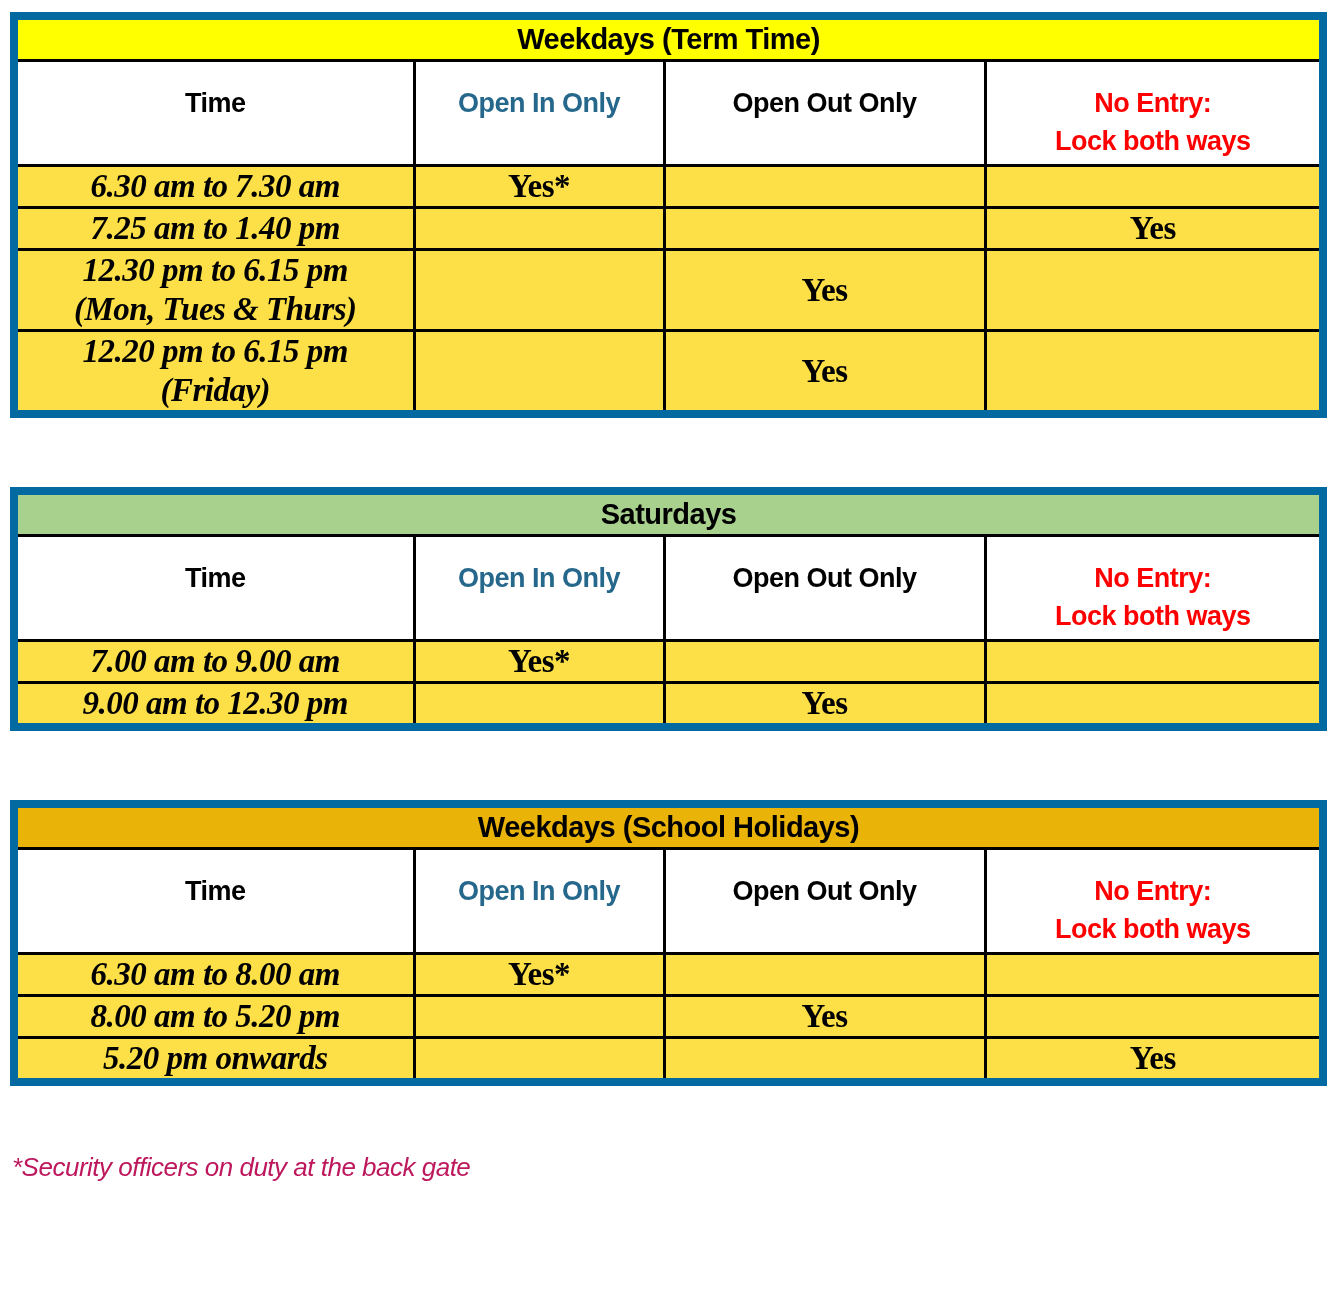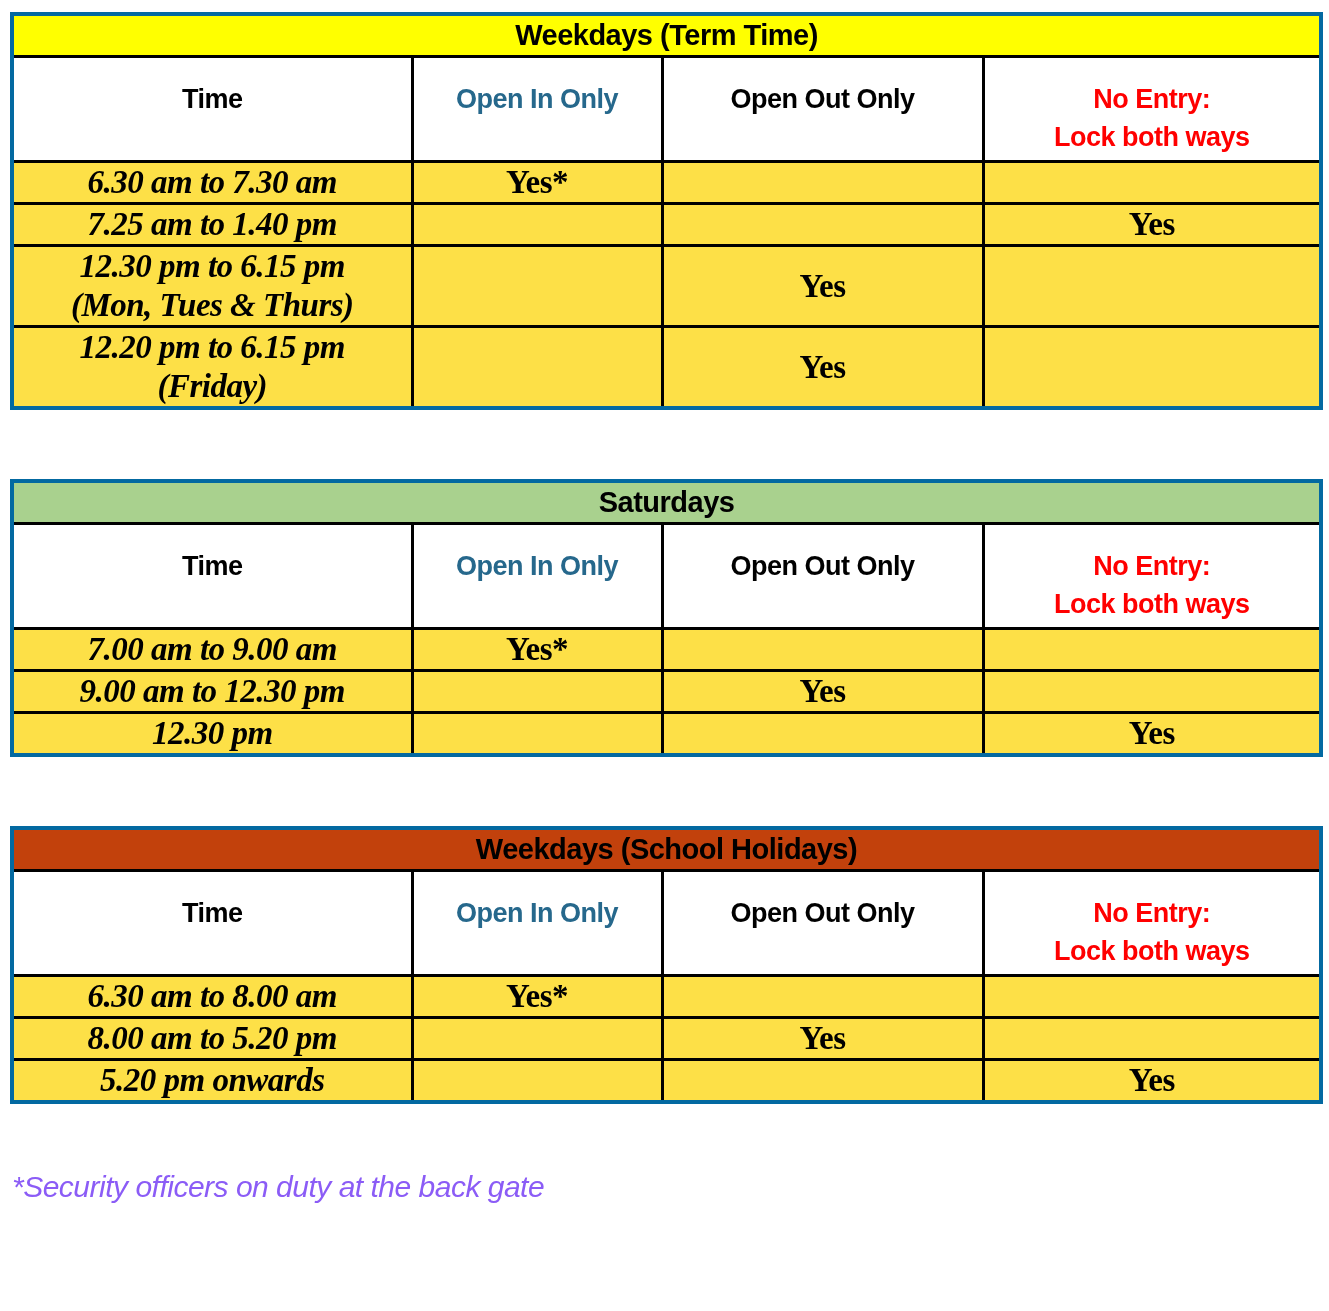--- a/index.html
+++ b/index.html
@@ -8,41 +8,41 @@
     font-family:"Liberation Sans",sans-serif;
     color:#000;
     -webkit-font-smoothing:antialiased;
   }
   .page{padding:12px 10px 0 10px;}
 
   table.schedule{
     border-collapse:collapse;
     table-layout:fixed;
     width:1309px;
-    border:4px solid #0369a1;
+    border:8px solid #0369a1;
     margin-bottom:69px;
   }
   table.schedule:last-of-type{margin-bottom:0;}
   .schedule th,.schedule td{
     border:3px solid #000;
     padding:0;
     text-align:center;
     overflow:hidden;
   }
 
   
   .title-cell{
     height:39px;
     font-size:29px;
     font-weight:bold;
     letter-spacing:-0.5px;
   }
   .bg-term{background:#FFFF00;}
   .bg-sat{background:#A9D18E;margin-top:32px;}
-  .bg-hol{background:#c2410c;}
+  .bg-hol{background:#eab308;}
 
   
   .head-row th{
     height:80px;
     vertical-align:top;
     padding-top:22px;
     font-size:27px;
     font-weight:bold;
     letter-spacing:-0.5px;
     line-height:38px;
@@ -62,25 +62,25 @@
   .schedule tbody tr{height:38px;}
   td.time-cell{font-style:italic;}
   .time-line{line-height:39px;}
   .time-line:empty{display:none;}
   .time-line.red{color:#E01E25;}
   td.gray{background:#A6A6A6;}
 
   .footnote{
     margin-top:66px;
     padding-left:2px;
-    font-size:30px;
+    font-size:26px;
     font-style:italic;
     font-weight:normal;
     letter-spacing:-0.5px;
-    color:#8b5cf6;
+    color:#be185d;
   }
 </style>
 </head>
 <body>
 
 <div class="page">
 
   <table class="schedule">
     <colgroup>
         <col style="width:400px">
@@ -173,28 +173,20 @@
         <td class="gray"></td>
       </tr>
       <tr>
         <td class="time-cell">
           <div class="time-line">9.00 am to 12.30 pm</div>
         </td>
         <td class="gray"></td>
         <td>Yes</td>
         <td class="gray"></td>
       </tr>
-      <tr>
-        <td class="time-cell">
-          <div class="time-line">12.30 pm</div>
-        </td>
-        <td class="gray"></td>
-        <td class="gray"></td>
-        <td>Yes</td>
-      </tr>
     </tbody>
   </table>
 
   <table class="schedule">
     <colgroup>
         <col style="width:400px">
         <col style="width:250px">
         <col style="width:321px">
         <col style="width:338px">
       </colgroup>

